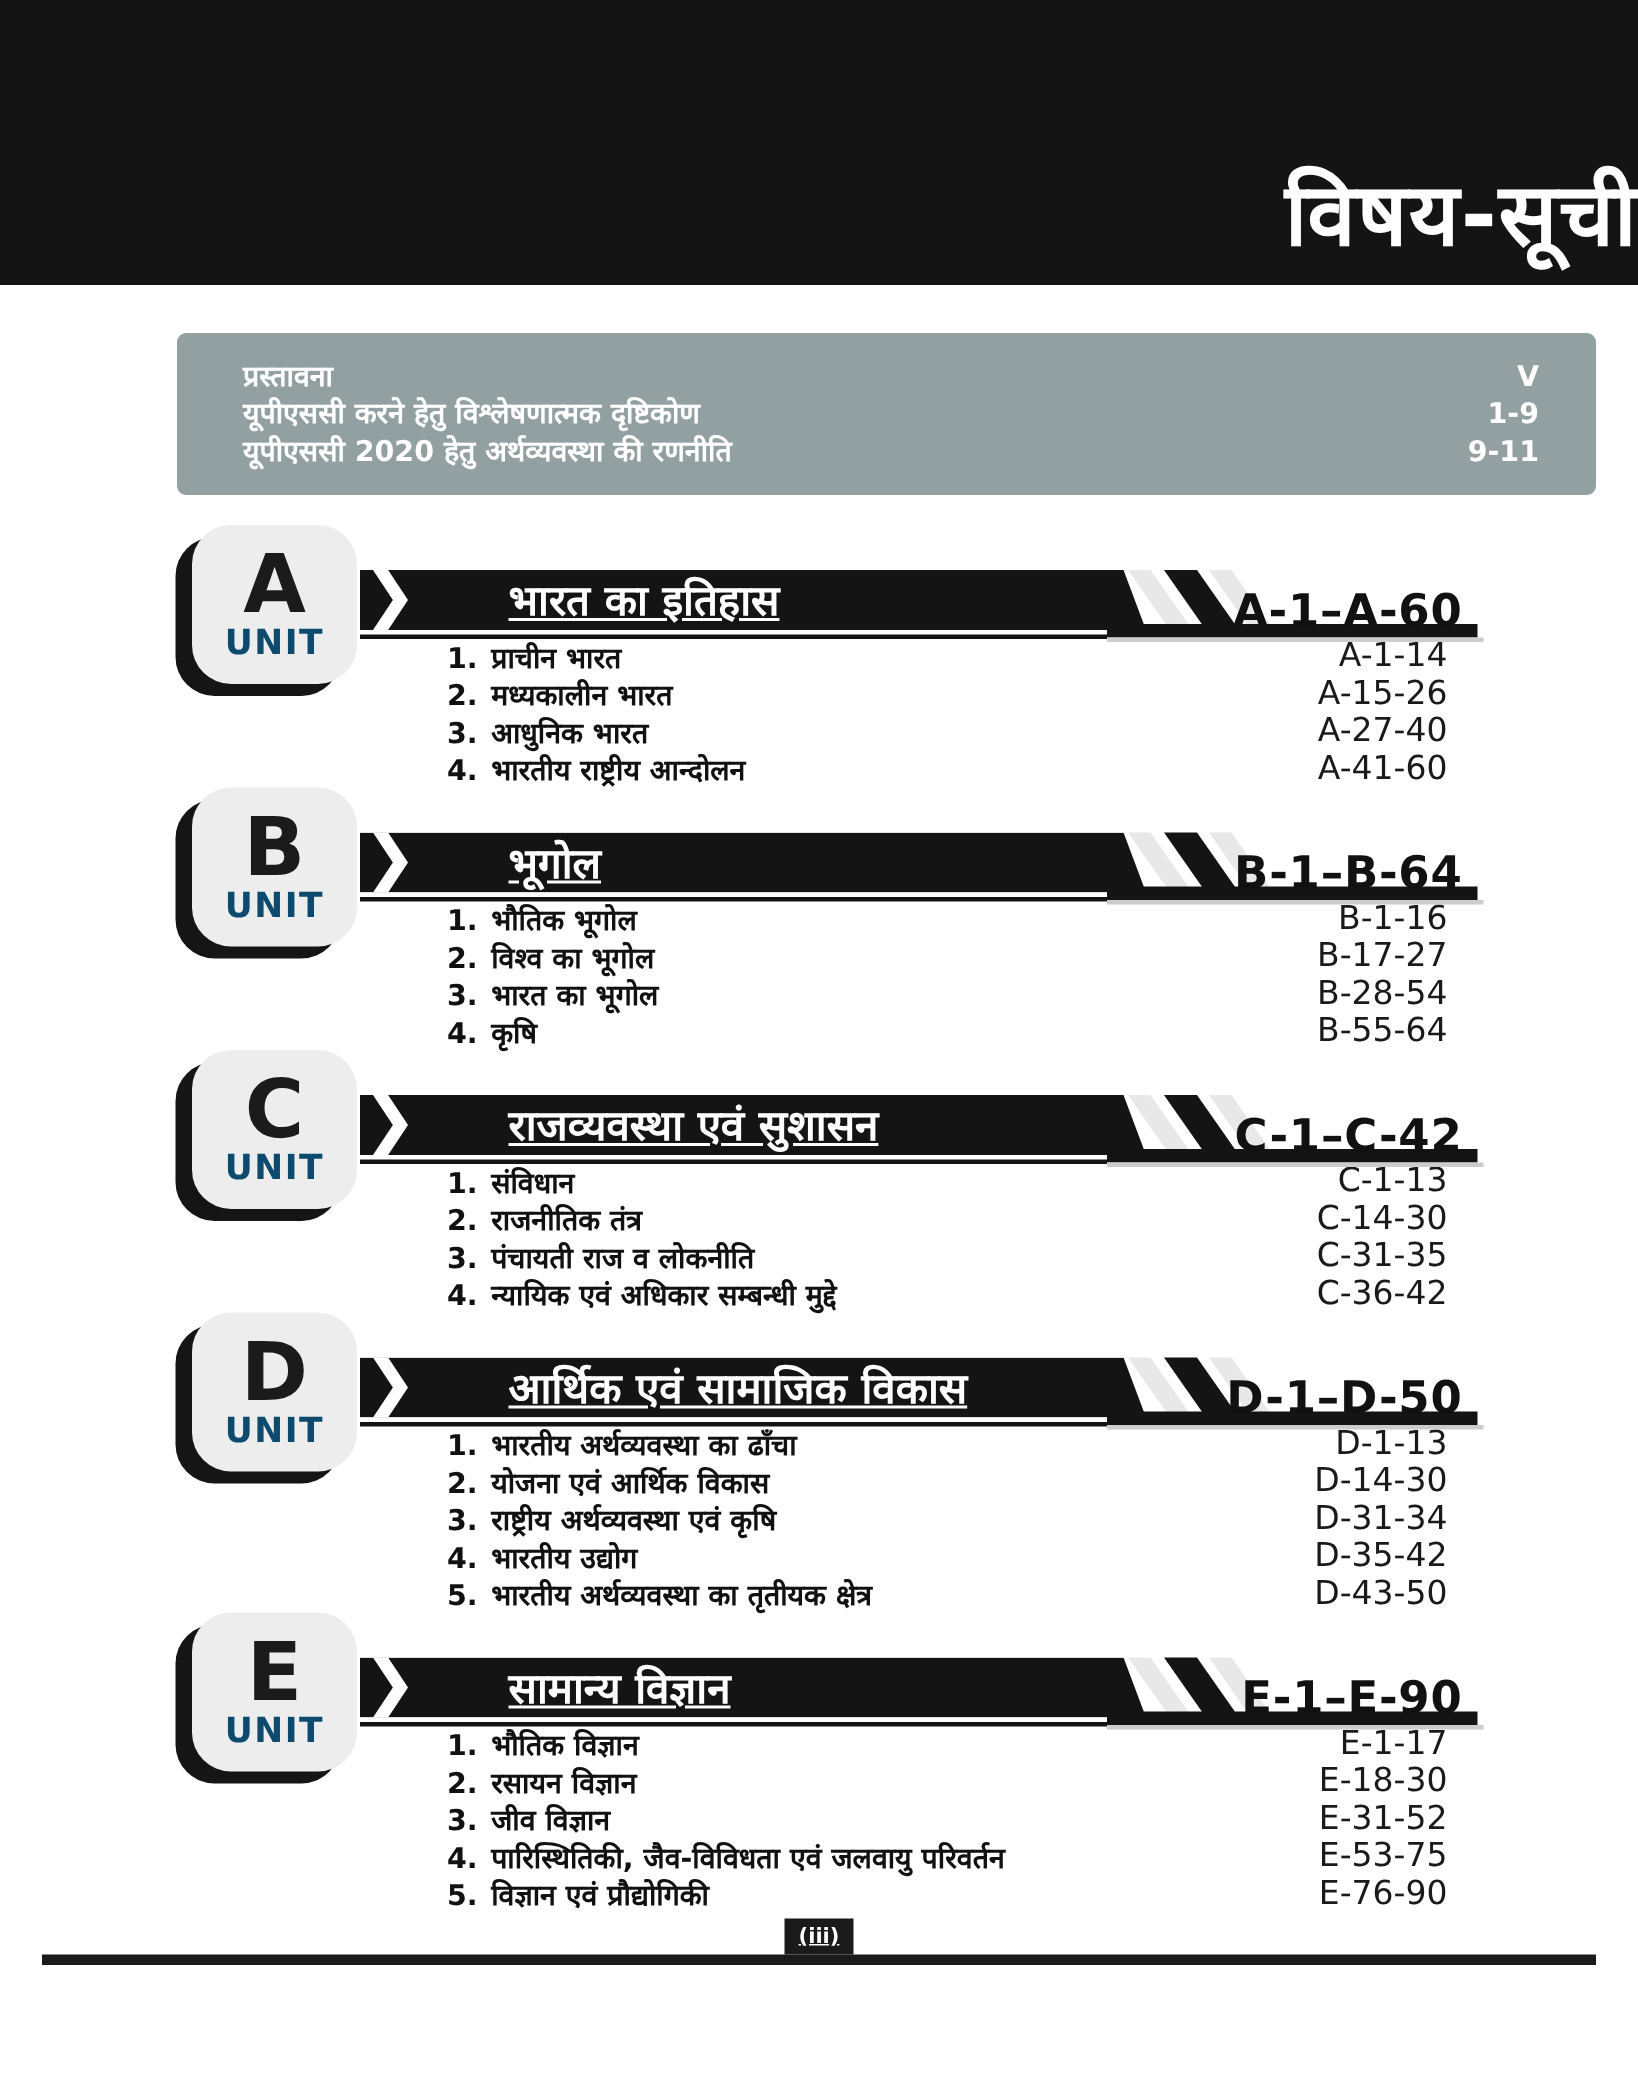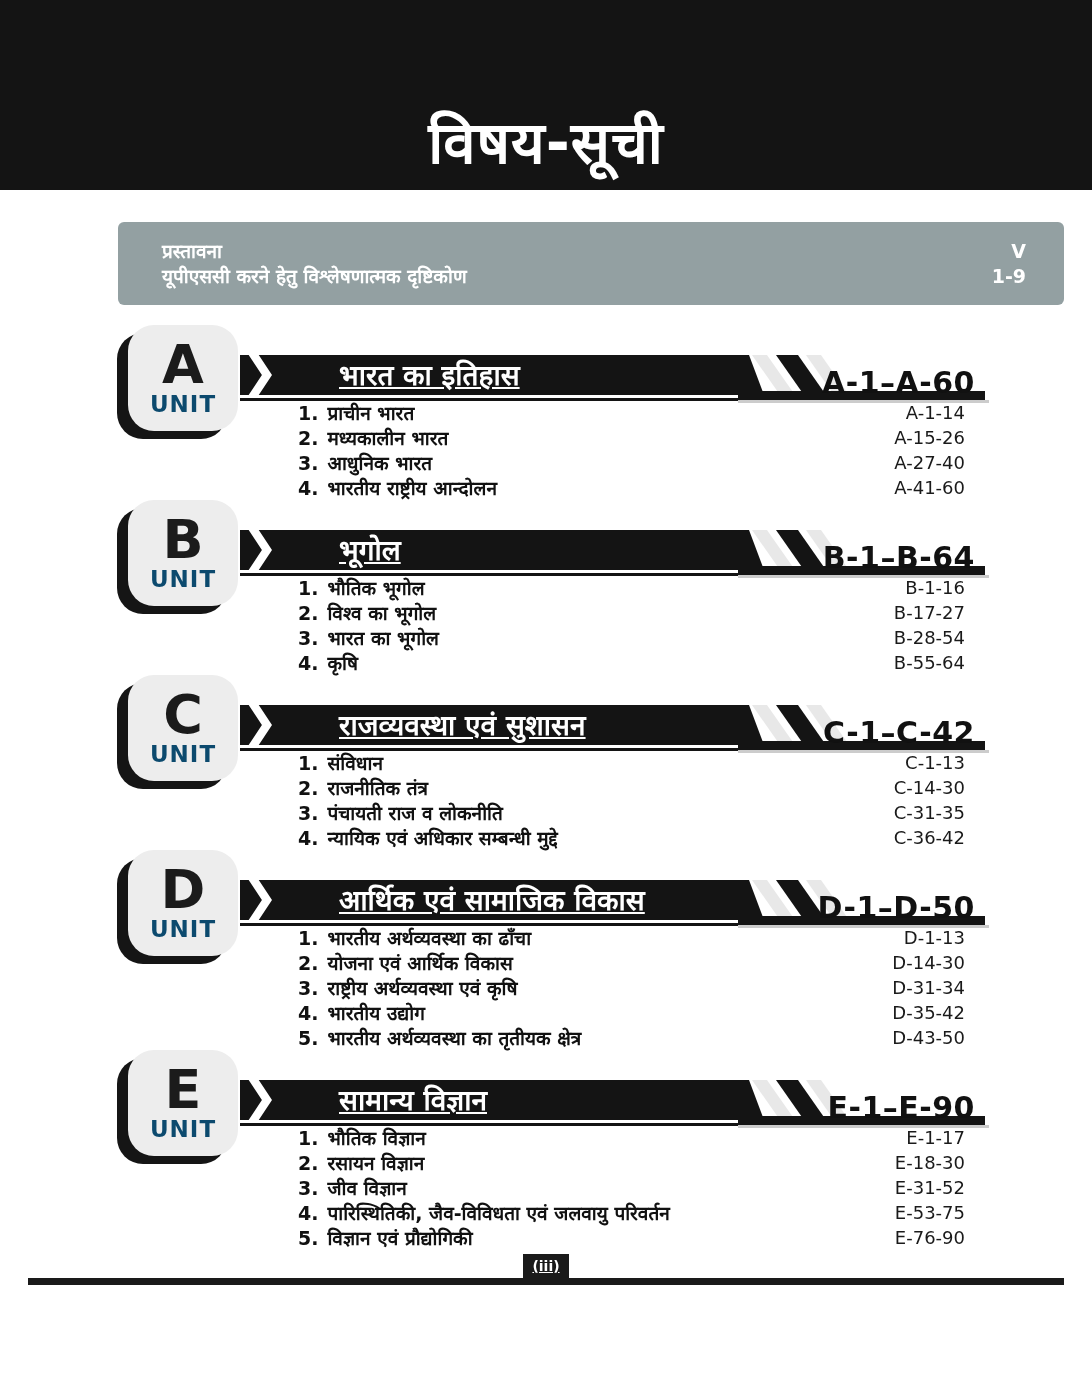--- a/index.html
+++ b/index.html
@@ -1,21 +1,21 @@
 <!DOCTYPE html>
 <html lang="hi"><head>
 <meta charset="utf-8">
 <style>
   * { margin: 0; padding: 0; box-sizing: border-box; }
   html, body { background: #ffffff; }
   body { font-family: "DejaVu Sans", "Liberation Sans", sans-serif; }
   .page { position: relative; width: 1092px; height: 1392px; background: #ffffff; overflow: hidden; }
 
   
-  .header { height: 190px; background: #141414; display: flex; align-items: flex-end; justify-content: center; }
+  .header { height: 190px; background: #141414; display: flex; align-items: flex-end; justify-content: flex-end; }
   .header h1 { color: #ffffff; font-size: 58px; font-weight: 700; letter-spacing: 1px; padding-bottom: 10px; }
 
   
   .preface { width: 946px; margin: 32px 0 0 118px; background: #93a0a2; border-radius: 6px;
              padding: 17px 38px 16px 44px; }
   .preface-row { display: flex; justify-content: space-between; align-items: baseline;
                  color: #ffffff; line-height: 25px; }
   .preface-label { font-size: 19px; font-weight: 600; }
   .preface-pages { font-size: 19px; font-weight: 700; }
 
@@ -47,21 +47,21 @@
 
   .rule-thick { position: absolute; left: 470px; right: 0; top: 36px; height: 9px; background: #141414; }
   .rule-thin  { position: absolute; left: -28px; right: 247px; top: 43px; height: 3px; background: #141414; }
   .rule-shadow{ position: absolute; left: 470px; right: -4px; top: 45px; height: 3px; background: #cccccc; }
 
   .chapters { margin-top: 5px; padding: 0 20px 0 30px; list-style: none; }
   .chapter { display: flex; justify-content: space-between; align-items: center; height: 25px; }
   .ch-left { display: flex; align-items: baseline; }
   .ch-no { font-size: 19px; font-weight: 700; color: #111111; margin-right: 9px; }
   .ch-title { font-size: 19px; font-weight: 700; color: #111111; white-space: nowrap; }
-  .ch-pages { font-size: 18px; font-weight: 500; color: #1a1a1a; }
+  .ch-pages { font-size: 22px; font-weight: 500; color: #1a1a1a; }
 
   
   .footer { margin-top: 4px; }
   .footer-badge { width: 46px; height: 24px; margin: 0 auto; background: #1a1a1a; color: #ffffff;
                   display: flex; align-items: center; justify-content: center; font-size: 14px; font-weight: 600; text-decoration: underline; }
   .footer-rule { height: 7px; background: #1a1a1a; margin: 0 28px; }
 </style>
 </head>
 <body>
 
@@ -73,20 +73,24 @@
 
   <div class="preface">
     <div class="preface-row">
       <span class="preface-label">प्रस्तावना</span>
       <span class="preface-pages">V</span>
     </div>
     <div class="preface-row">
       <span class="preface-label">यूपीएससी करने हेतु विश्लेषणात्मक दृष्टिकोण</span>
       <span class="preface-pages">1-9</span>
     </div>
+    <div class="preface-row">
+      <span class="preface-label">यूपीएससी 2020 हेतु अर्थव्यवस्था की रणनीति</span>
+      <span class="preface-pages">9-11</span>
+    </div>
   </div>
 
   <div class="units">
   <section class="unit">
     <div class="badge">
       <span class="badge-letter">A</span>
       <span class="badge-unit">UNIT</span>
     </div>
     <div class="bar-row">
       <div class="bar">

